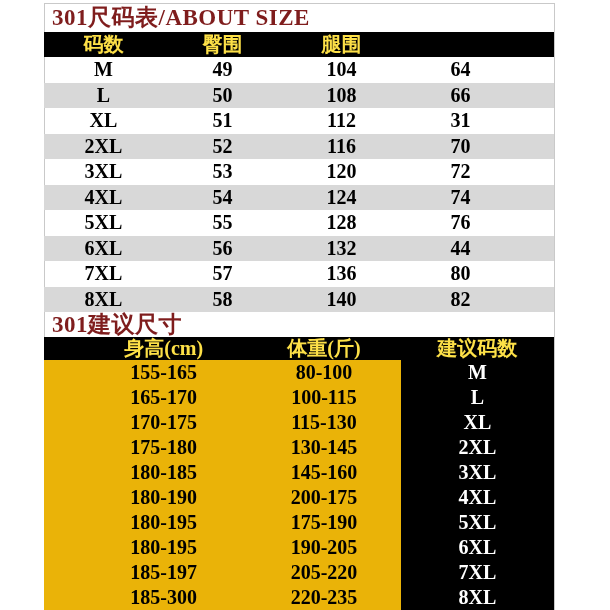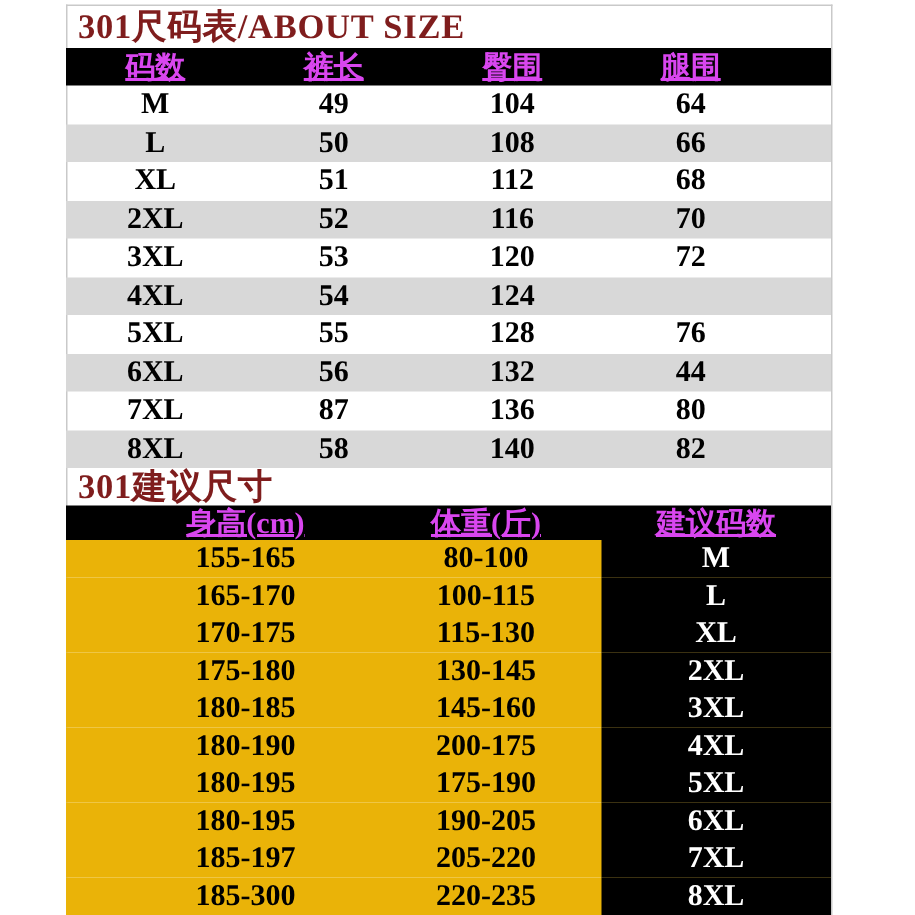--- a/index.html
+++ b/index.html
@@ -56,22 +56,21 @@
     align-items: center;
     width: 100%;
     box-sizing: border-box;
   }
   .cell {
     text-align: center;
     white-space: nowrap;
   }
   .hrow {
     background: #000000;
-    color: #d946ef;
-    text-decoration: underline;
+    color: #fde047;
   }
 
   
   .t1-table { top: 32px; width: 510px; }
   .t1-table .hrow { height: 25px; }
   .t1-table .rows .row { height: 25.5px; }
   .t1-table .cell { width: 119px; }
   .t1-table .rows .row:nth-child(even) { background: #d8d8d8; }
 
   
@@ -97,75 +96,75 @@
 
   <div class="vline left"></div>
   <div class="vline right"></div>
   <div class="hline top"></div>
 
   <div class="title t1">301尺码表/ABOUT SIZE</div>
 
   <div class="table t1-table">
     <div class="row hrow">
       <div class="cell">码数</div>
-      <div class="cell">裤长</div>
       <div class="cell">臀围</div>
       <div class="cell">腿围</div>
     </div>
     <div class="rows">
         <div class="row">
           <div class="cell">M</div>
           <div class="cell">49</div>
           <div class="cell">104</div>
           <div class="cell">64</div>
         </div>
         <div class="row">
           <div class="cell">L</div>
           <div class="cell">50</div>
           <div class="cell">108</div>
           <div class="cell">66</div>
         </div>
         <div class="row">
           <div class="cell">XL</div>
           <div class="cell">51</div>
           <div class="cell">112</div>
-          <div class="cell">68</div>
+          <div class="cell">31</div>
         </div>
         <div class="row">
           <div class="cell">2XL</div>
           <div class="cell">52</div>
           <div class="cell">116</div>
           <div class="cell">70</div>
         </div>
         <div class="row">
           <div class="cell">3XL</div>
           <div class="cell">53</div>
           <div class="cell">120</div>
           <div class="cell">72</div>
         </div>
         <div class="row">
           <div class="cell">4XL</div>
           <div class="cell">54</div>
           <div class="cell">124</div>
+          <div class="cell">74</div>
         </div>
         <div class="row">
           <div class="cell">5XL</div>
           <div class="cell">55</div>
           <div class="cell">128</div>
           <div class="cell">76</div>
         </div>
         <div class="row">
           <div class="cell">6XL</div>
           <div class="cell">56</div>
           <div class="cell">132</div>
           <div class="cell">44</div>
         </div>
         <div class="row">
           <div class="cell">7XL</div>
-          <div class="cell">87</div>
+          <div class="cell">57</div>
           <div class="cell">136</div>
           <div class="cell">80</div>
         </div>
         <div class="row">
           <div class="cell">8XL</div>
           <div class="cell">58</div>
           <div class="cell">140</div>
           <div class="cell">82</div>
         </div>
       </div>

